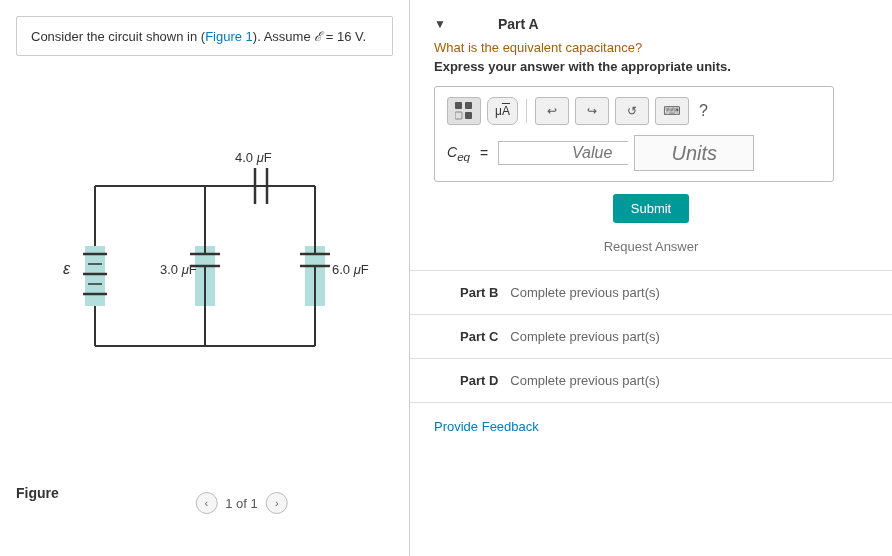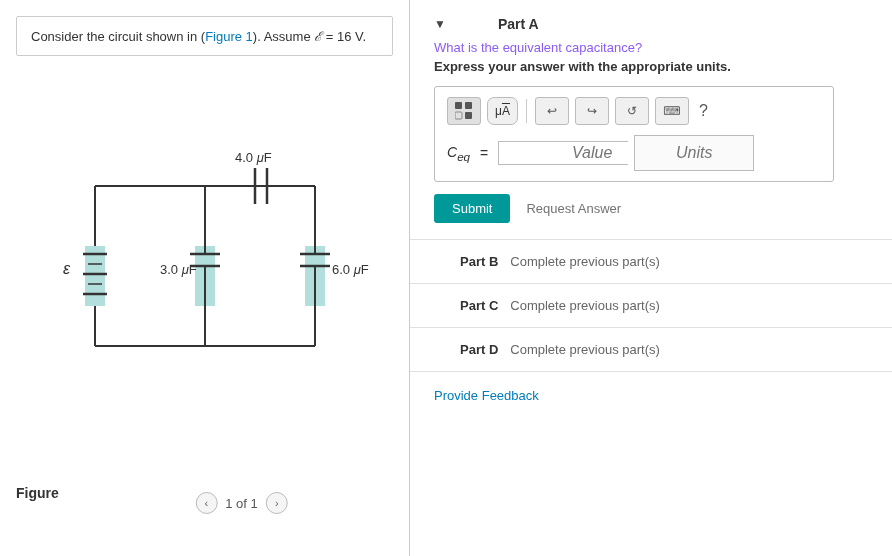--- a/index.html
+++ b/index.html
@@ -107,21 +107,21 @@
 
     .part-title {
       font-weight: bold;
       font-size: 14px;
       padding-left: 44px;
     }
 
     .part-question {
       font-size: 13px;
       margin-bottom: 4px;
-      color: #8b5cf6;
+      color: #a16207;
     }
 
     .part-bold {
       font-weight: bold;
       font-size: 13px;
       margin-bottom: 12px;
     }
 
     
     .answer-box {
@@ -215,34 +215,35 @@
       color: #aaa;
       outline: none;
       text-align: right;
     }
 
     .units-input {
       width: 120px;
       height: 36px;
       border: 1px solid #bbb;
       padding: 4px 8px;
-      font-size: 16px;
+      font-size: 20px;
       font-style: italic;
       color: #aaa;
       outline: none;
       text-align: center;
       background: #fafafa;
     }
 
     
     .action-row {
       display: flex;
       align-items: center;
       gap: 16px;
       margin-top: 4px;
+      flex-direction: column;
     }
 
     .submit-btn {
       background: #009999;
       color: #fff;
       border: none;
       padding: 7px 18px;
       border-radius: 3px;
       font-size: 13px;
       cursor: pointer;

